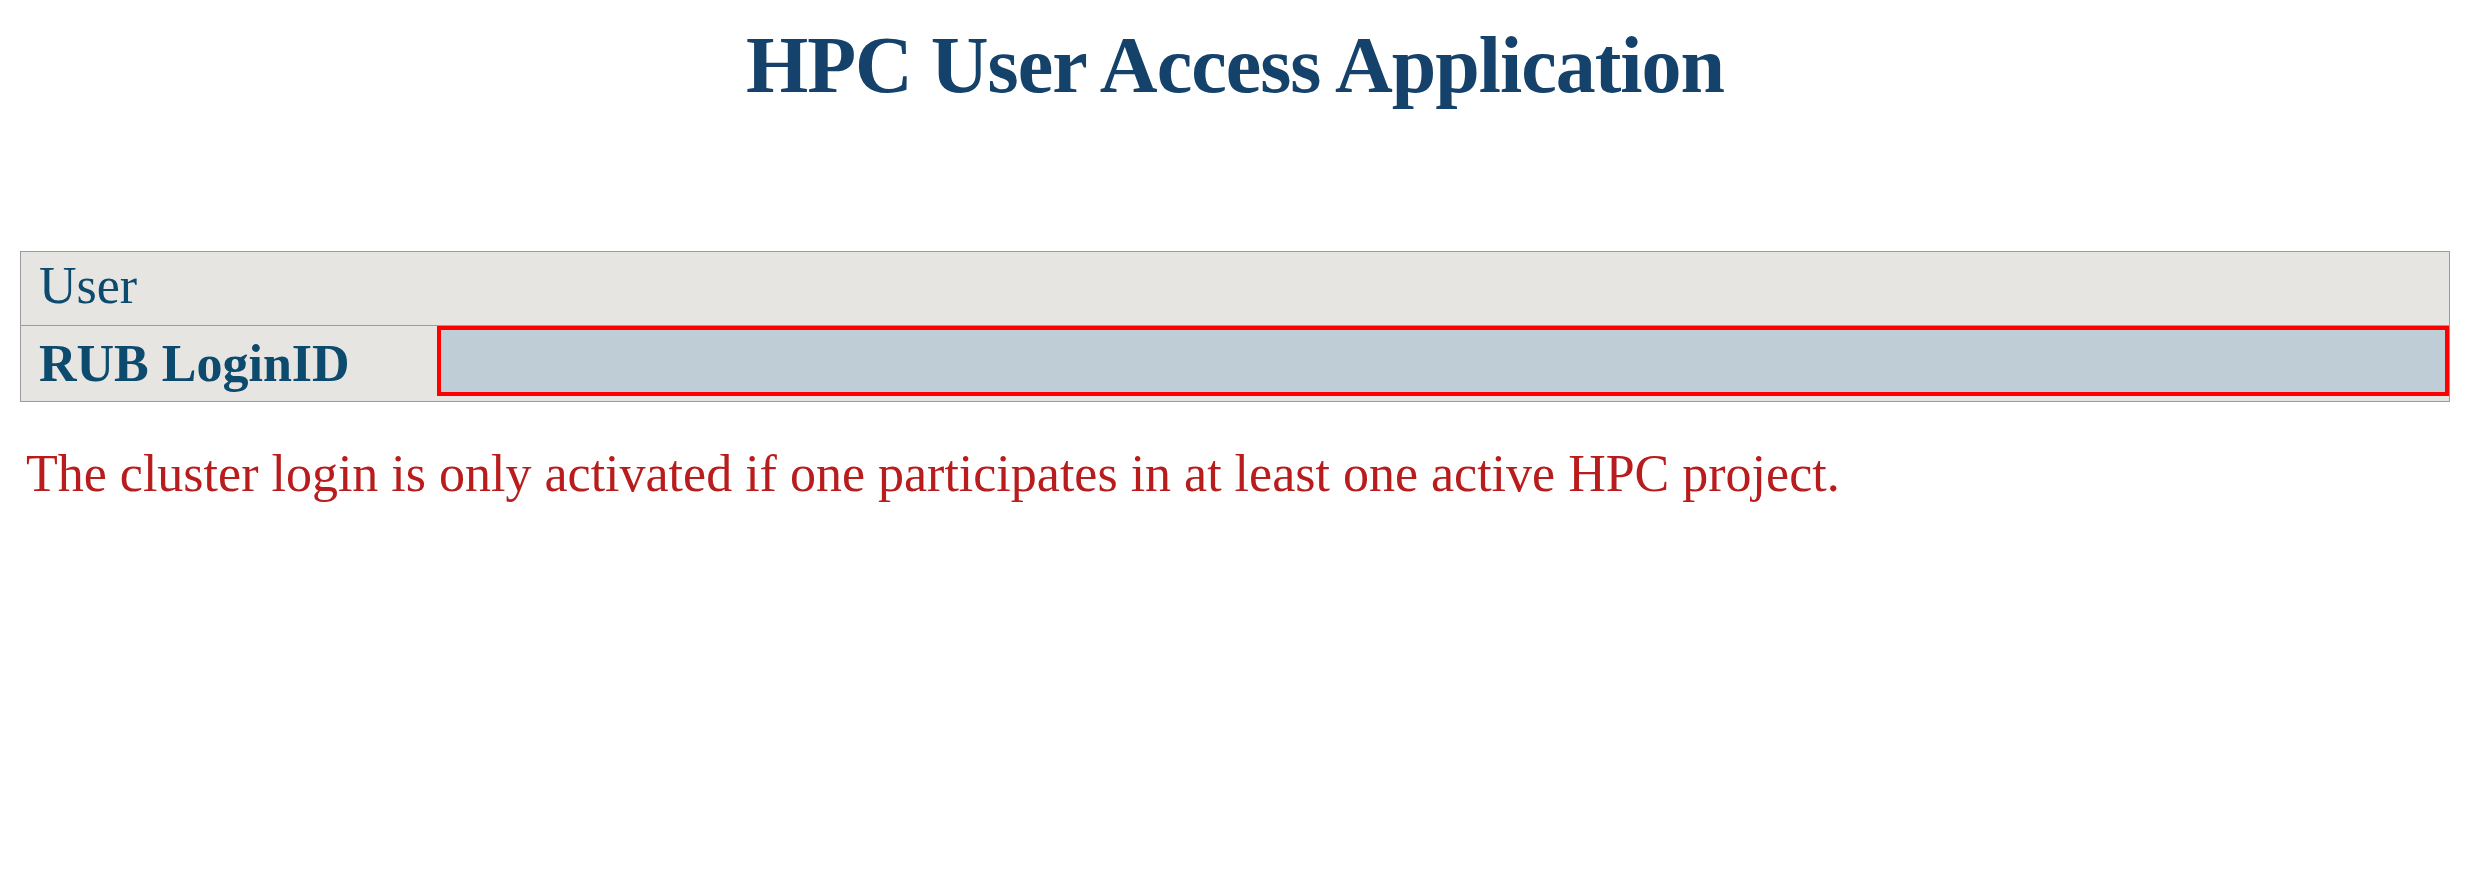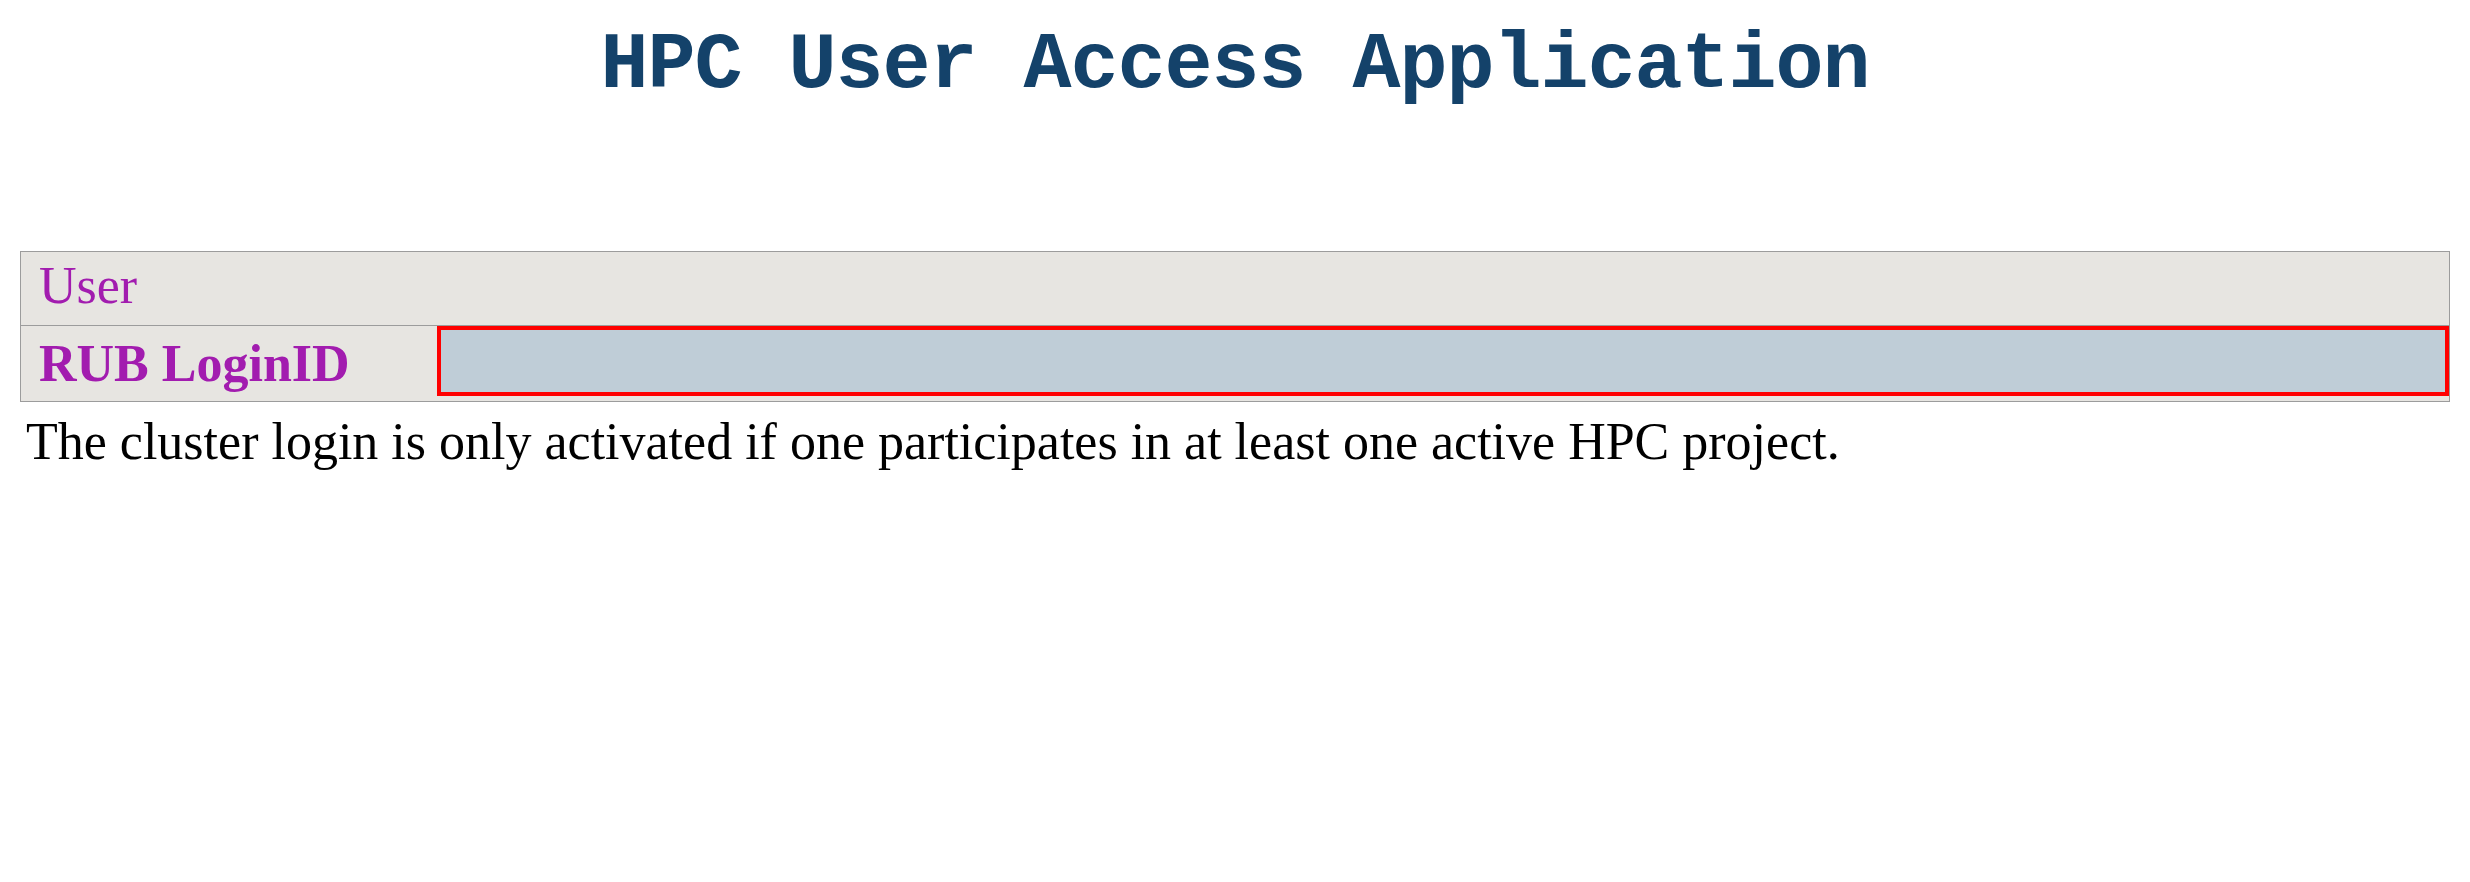--- a/index.html
+++ b/index.html
@@ -10,34 +10,34 @@
     background: #ffffff;
     font-family: "Times New Roman", Times, serif;
   }
   .page {
     width: 2470px;
     padding: 10px 20px 0 20px;
     box-sizing: border-box;
   }
   .title {
     text-align: center;
-    font-family: Liberation Mono, monospace;
+    font-family: Liberation Serif, serif;
     font-weight: 700;
     font-size: 80px;
     color: #14426a;
     letter-spacing: -1px;
     margin-top: 10px;
     margin-bottom: 140px;
   }
   .form-table {
     width: 100%;
     border: 1px solid #9c9c9c;
     border-collapse: collapse;
     font-size: 52px;
-    color: #a21caf;
+    color: #0c4a6e;
     background: #e7e5e1;
   }
   .hdr-row td {
     border-bottom: 1px solid #9c9c9c;
     padding: 4px 18px 10px 18px;
   }
   .field-row td {
     vertical-align: top;
     font-weight: bold;
   }
@@ -57,22 +57,23 @@
     width: 100%;
   }
   .input-box.short {
     height: 70px;
   }
   .input-box.tall {
     height: 220px;
   }
   .note {
     font-size: 52px;
-    color: #000000;
+    color: #b91c1c;
     padding: 10px 6px 0 6px;
+    margin-top: 32px;
   }
 </style>
 </head>
 <body>
 
 <div class="page">
   <div class="title">HPC User Access Application</div>
 
   <table class="form-table">
     <tbody>

